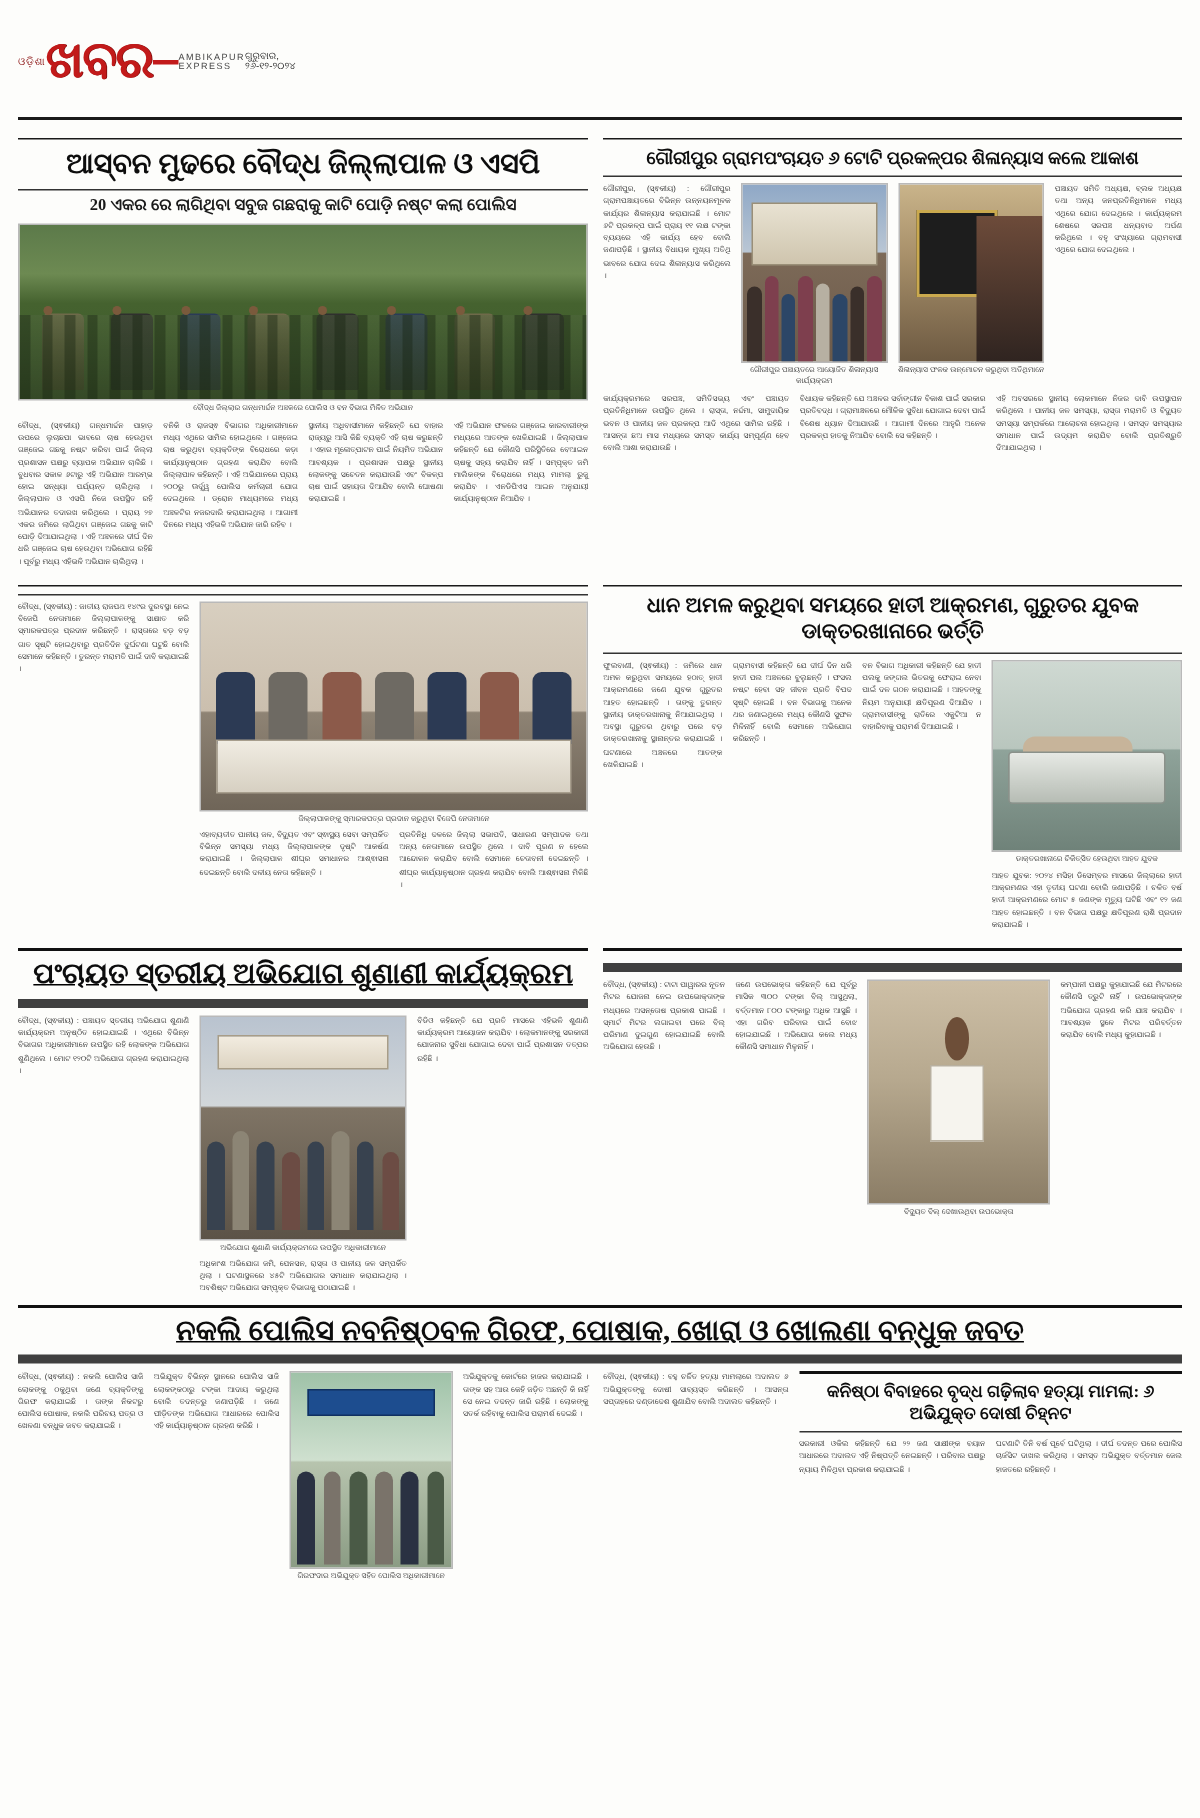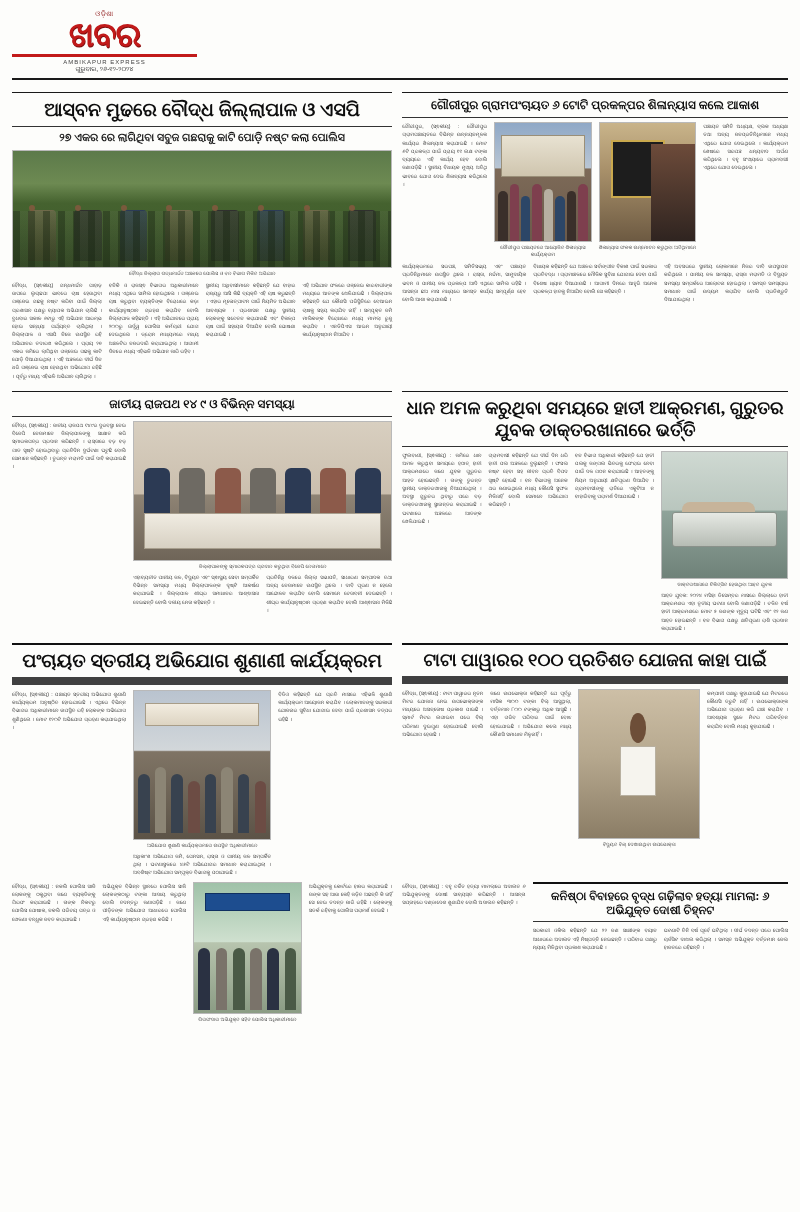--- a/index.html
+++ b/index.html
@@ -21,21 +21,21 @@
   .masthead {
     display: flex;
     align-items: center;
     justify-content: space-between;
     border-bottom: 2px solid #1a1a1a;
     padding-bottom: 6px;
     height: 70px;
   }
   .logo-block {
     display: flex;
-    flex-direction: column;
+    flex-direction: row;
     align-items: center;
     width: 185px;
   }
   .logo-top {
     font-size: 7px;
     color: #8a1010;
     letter-spacing: 0.5px;
   }
   .logo-main {
     font-family: "Liberation Serif", serif;
@@ -98,21 +98,21 @@
 
   .headline {
     font-family: "Liberation Serif", serif;
     font-weight: bold;
     color: #0d0d0d;
     line-height: 1.25;
     text-align: center;
   }
   .h1 { font-size: 19px; }
   .h2 { font-size: 12px; }
-  .h3 { font-size: 18px; }
+  .h3 { font-size: 14px; }
   .h4 { font-size: 11.5px; }
   .subhead {
     font-size: 11px;
     font-weight: bold;
     text-align: center;
     color: #1a1a1a;
     font-family: "Liberation Serif", serif;
     margin-top: 3px;
   }
 
@@ -265,23 +265,24 @@
   }
   .ph-station .cops{
     position:absolute;bottom:2%;left:4%;right:4%;height:58%;
     display:flex;justify-content:space-between;align-items:flex-end;
   }
   .ph-station .cops i{display:block;width:12%;height:82%;background:#2a3142;border-radius:7px 7px 0 0;}
   .ph-station .cops i:nth-child(2n){background:#7a736a;}
   .ph-station .cops i:nth-child(3n){background:#4a5a46;}
   .banner-head {
     border-top: 2px solid #111;
-    border-bottom: 8px solid #404040;
+    border-bottom: 6px solid #404040;
     padding: 4px 0;
     margin: 6px 0 5px;
+    text-decoration: underline;
   }
   .section-gap { margin-top: 7px; }
   .half { display:flex; gap: 10px; }
   .left-half { width: 49%; }
   .right-half { flex:1; }
   .thick-sep { border-top: 2px solid #111; margin: 7px 0 5px; }
 </style>
 </head>
 <body>
 
@@ -296,21 +297,21 @@
       <div class="logo-date">ଗୁରୁବାର, ୨୬-୧୨-୨୦୨୪</div>
     </div>
   </div>
 
   <div class="half section-gap">
 
     <div class="left-half">
       <div class="rule"></div>
       <div class="headline h1">ଆସ୍ବନ ମୁଢରେ ବୌଦ୍ଧ ଜିଲ୍ଲାପାଳ ଓ ଏସପି</div>
       <div class="thin-rule"></div>
-      <div class="subhead">୨୭ ଏକର ରେ ଲାଗିଥିବା ସବୁଜ ଗଛରାକୁ କାଟି ପୋଡ଼ି ନଷ୍ଟ କଲା ପୋଲିସ</div>
+      <div class="subhead">20 ଏକର ରେ ଲାଗିଥିବା ସବୁଜ ଗଛରାକୁ କାଟି ପୋଡ଼ି ନଷ୍ଟ କଲା ପୋଲିସ</div>
 
       <div class="photo ph-forest" style="margin-top:6px">
         <div class="figs">
           <span class="fig khaki"></span>
             <span class="fig"></span>
             <span class="fig blue"></span>
           <span class="fig khaki"></span>
             <span class="fig"></span>
             <span class="fig blue"></span>
           <span class="fig khaki"></span>
@@ -367,21 +368,20 @@
         <div class="col body-text">ବିଧାୟକ କହିଛନ୍ତି ଯେ ଅଞ୍ଚଳର ସର୍ବାଙ୍ଗୀନ ବିକାଶ ପାଇଁ ସରକାର ପ୍ରତିବଦ୍ଧ । ଗ୍ରାମାଞ୍ଚଳରେ ମୌଳିକ ସୁବିଧା ଯୋଗାଇ ଦେବା ପାଇଁ ବିଶେଷ ଧ୍ୟାନ ଦିଆଯାଉଛି । ଆଗାମୀ ଦିନରେ ଆହୁରି ଅନେକ ପ୍ରକଳ୍ପ ହାତକୁ ନିଆଯିବ ବୋଲି ସେ କହିଛନ୍ତି ।</div>
         <div class="col body-text">ଏହି ଅବସରରେ ସ୍ଥାନୀୟ ଲୋକମାନେ ନିଜର ଦାବି ଉପସ୍ଥାପନ କରିଥିଲେ । ପାନୀୟ ଜଳ ସମସ୍ୟା, ରାସ୍ତା ମରାମତି ଓ ବିଦ୍ୟୁତ ସମସ୍ୟା ସମ୍ପର୍କରେ ଆଲୋଚନା ହୋଇଥିଲା । ସମସ୍ତ ସମସ୍ୟାର ସମାଧାନ ପାଇଁ ଉଦ୍ୟମ କରାଯିବ ବୋଲି ପ୍ରତିଶ୍ରୁତି ଦିଆଯାଇଥିଲା ।</div>
       </div>
     </div>
   </div>
 
   <div class="half" style="margin-top:6px">
 
     <div class="left-half">
       <div class="rule"></div>
-      <div class="headline h2">ଜାତୀୟ ରାଜପଥ ୧୪ ୯ ଓ ବିଭିନ୍ନ ସମସ୍ୟା</div>
       <div class="thin-rule"></div>
 
       <div class="cols" style="margin-top:3px">
         <div class="col body-text" style="flex:0 0 30%">ବୌଦ୍ଧ, (ସ୍ଵକୀୟ) : ଜାତୀୟ ରାଜପଥ ୧୪୯ର ଦୁରବସ୍ଥା ନେଇ ବିଜେପି ନେତାମାନେ ଜିଲ୍ଲାପାଳଙ୍କୁ ସାକ୍ଷାତ କରି ସ୍ମାରକପତ୍ର ପ୍ରଦାନ କରିଛନ୍ତି । ରାସ୍ତାରେ ବଡ଼ ବଡ଼ ଗାତ ସୃଷ୍ଟି ହୋଇଥିବାରୁ ପ୍ରତିଦିନ ଦୁର୍ଘଟଣା ଘଟୁଛି ବୋଲି ସେମାନେ କହିଛନ୍ତି । ତୁରନ୍ତ ମରାମତି ପାଇଁ ଦାବି କରାଯାଇଛି ।</div>
         <div style="flex:1">
           <div class="photo ph-meeting">
             <div class="row">
               <span class="s"></span>
                 <span class="s"></span>
                 <span class="s"></span>
@@ -446,38 +446,40 @@
           </div>
           <div class="cap">ଅଭିଯୋଗ ଶୁଣାଣି କାର୍ଯ୍ୟକ୍ରମରେ ଉପସ୍ଥିତ ଅଧିକାରୀମାନେ</div>
           <div class="body-text" style="margin-top:3px">ଅଧିକାଂଶ ଅଭିଯୋଗ ଜମି, ପେନସନ, ରାସ୍ତା ଓ ପାନୀୟ ଜଳ ସମ୍ପର୍କିତ ଥିଲା । ଘଟଣାସ୍ଥଳରେ ୪୫ଟି ଅଭିଯୋଗର ସମାଧାନ କରାଯାଇଥିଲା । ଅବଶିଷ୍ଟ ଅଭିଯୋଗ ସମ୍ପୃକ୍ତ ବିଭାଗକୁ ପଠାଯାଇଛି ।</div>
         </div>
         <div class="col body-text" style="flex:0 0 30%">ବିଡିଓ କହିଛନ୍ତି ଯେ ପ୍ରତି ମାସରେ ଏହିଭଳି ଶୁଣାଣି କାର୍ଯ୍ୟକ୍ରମ ଆୟୋଜନ କରାଯିବ । ଲୋକମାନଙ୍କୁ ସରକାରୀ ଯୋଜନାର ସୁବିଧା ଯୋଗାଇ ଦେବା ପାଇଁ ପ୍ରଶାସନ ତତ୍ପର ରହିଛି ।</div>
       </div>
     </div>
 
     <div class="right-half">
       <div class="banner-head">
-        <div class="headline h3">ଟାଟା ପାୱାରର ୧୦୦ ପ୍ରତିଶତ ଯୋଜନା କାହା ପାଇଁ</div>
       </div>
       <div class="cols">
         <div class="col body-text">ବୌଦ୍ଧ, (ସ୍ଵକୀୟ) : ଟାଟା ପାୱାରର ନୂତନ ମିଟର ଯୋଜନା ନେଇ ଉପଭୋକ୍ତାଙ୍କ ମଧ୍ୟରେ ଅସନ୍ତୋଷ ପ୍ରକାଶ ପାଇଛି । ସ୍ମାର୍ଟ ମିଟର ଲଗାଇବା ପରେ ବିଲ୍ ପରିମାଣ ଦୁଇଗୁଣ ହୋଇଯାଇଛି ବୋଲି ଅଭିଯୋଗ ହେଉଛି ।</div>
         <div class="col body-text">ଜଣେ ଉପଭୋକ୍ତା କହିଛନ୍ତି ଯେ ପୂର୍ବରୁ ମାସିକ ୩୦୦ ଟଙ୍କା ବିଲ୍ ଆସୁଥିଲା, ବର୍ତ୍ତମାନ ୮୦୦ ଟଙ୍କାରୁ ଅଧିକ ଆସୁଛି । ଏହା ଗରିବ ପରିବାର ପାଇଁ ବୋଝ ହୋଇଯାଇଛି । ଅଭିଯୋଗ କଲେ ମଧ୍ୟ କୌଣସି ସମାଧାନ ମିଳୁନାହିଁ ।</div>
         <div style="flex:1.5">
           <div class="photo ph-man">
             <div class="head"></div>
             <div class="paper"></div>
           </div>
           <div class="cap">ବିଦ୍ୟୁତ ବିଲ୍ ଦେଖାଉଥିବା ଉପଭୋକ୍ତା</div>
         </div>
         <div class="col body-text">କମ୍ପାନୀ ପକ୍ଷରୁ କୁହାଯାଇଛି ଯେ ମିଟରରେ କୌଣସି ତ୍ରୁଟି ନାହିଁ । ଉପଭୋକ୍ତାଙ୍କ ଅଭିଯୋଗ ଗ୍ରହଣ କରି ଯାଞ୍ଚ କରାଯିବ । ଆବଶ୍ୟକ ସ୍ଥଳେ ମିଟର ପରିବର୍ତ୍ତନ କରାଯିବ ବୋଲି ମଧ୍ୟ କୁହାଯାଇଛି ।</div>
       </div>
     </div>
   </div>
 
   <div style="margin-top:5px">
+    <div class="banner-head">
+      <div class="headline h1">ନକଲି ପୋଲିସ ନବନିଷ୍ଠବଳ ଗିରଫ, ପୋଷାକ, ଖୋରା ଓ ଖୋଲଣା ବନ୍ଧୁକ ଜବତ</div>
+    </div>
 
     <div class="half">
 
       <div class="left-half">
         <div class="cols">
           <div class="col body-text">ବୌଦ୍ଧ, (ସ୍ଵକୀୟ) : ନକଲି ପୋଲିସ ସାଜି ଲୋକଙ୍କୁ ଠକୁଥିବା ଜଣେ ବ୍ୟକ୍ତିଙ୍କୁ ଗିରଫ କରାଯାଇଛି । ତାଙ୍କ ନିକଟରୁ ପୋଲିସ ପୋଷାକ, ନକଲି ପରିଚୟ ପତ୍ର ଓ ଖେଳଣା ବନ୍ଧୁକ ଜବତ କରାଯାଇଛି ।</div>
           <div class="col body-text">ଅଭିଯୁକ୍ତ ବିଭିନ୍ନ ସ୍ଥାନରେ ପୋଲିସ ସାଜି ଲୋକଙ୍କଠାରୁ ଟଙ୍କା ଆଦାୟ କରୁଥିଲା ବୋଲି ତଦନ୍ତରୁ ଜଣାପଡ଼ିଛି । ଜଣେ ପୀଡ଼ିତଙ୍କ ଅଭିଯୋଗ ଆଧାରରେ ପୋଲିସ ଏହି କାର୍ଯ୍ୟାନୁଷ୍ଠାନ ଗ୍ରହଣ କରିଛି ।</div>
           <div style="flex:1.3">
             <div class="photo ph-station">
               <div class="board"></div>

